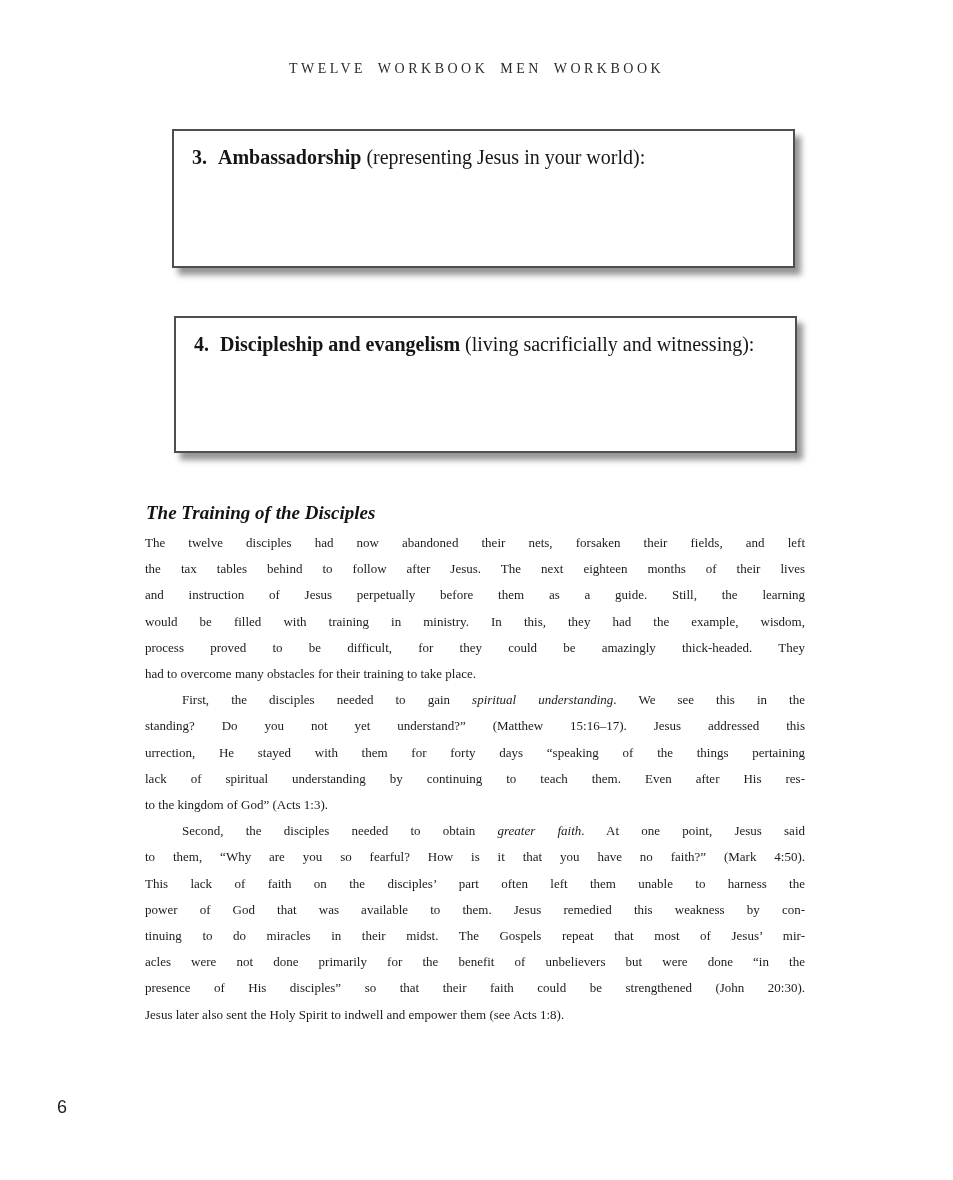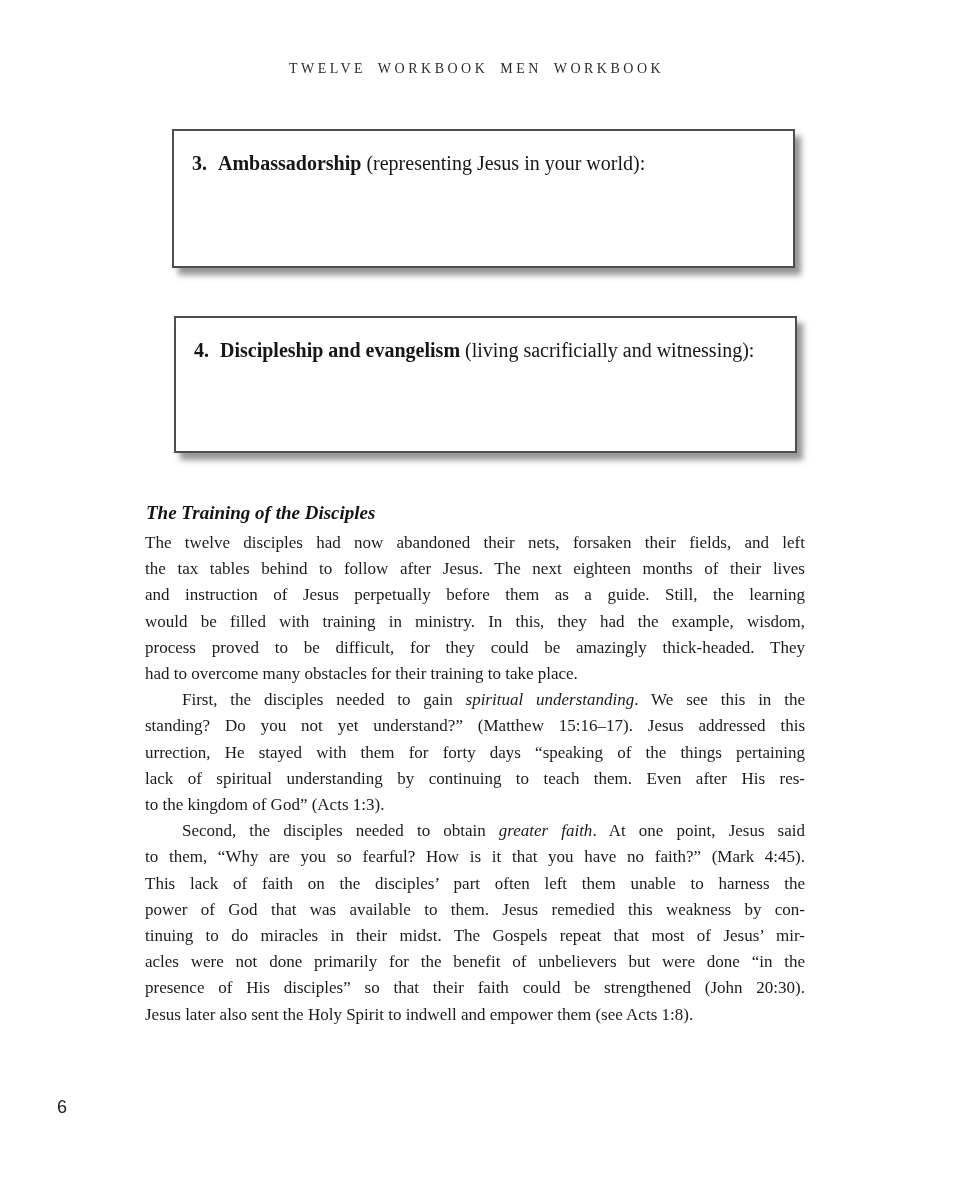--- a/index.html
+++ b/index.html
@@ -26,21 +26,21 @@
     letter-spacing: 3.5px;
     word-spacing: 5px;
     color: #2b2b2b;
   }
   .answer-box {
     position: absolute;
     box-sizing: border-box;
     background: #ffffff;
     border: 2px solid #4e4e4e;
     box-shadow: 6px 7px 6px rgba(0, 0, 0, 0.42);
-    padding: 19px 18px;
+    padding: 13px 18px;
   }
   .box-3 { left: 172px; top: 129px; width: 623px; height: 139px; }
   .box-4 { left: 174px; top: 316px; width: 623px; height: 137px; }
   .box-label {
     font-size: 20px;
     line-height: 27px;
     color: #161616;
   }
   .box-label .num {
     font-weight: 700;
@@ -57,21 +57,21 @@
   }
   .section-heading {
     font-size: 19px;
     font-weight: 700;
     font-style: italic;
     margin: 0 0 5px 1px;
     line-height: 24px;
     color: #141414;
   }
   .paragraphs {
-    font-size: 17px;
+    font-size: 13px;
     line-height: 26.2px;
     color: #1b1b1b;
   }
   .line {
     text-align: justify;
     text-align-last: justify;
     white-space: normal;
   }
   .line.last {
     text-align-last: left;
@@ -120,21 +120,21 @@
         <div class="line">and instruction of Jesus perpetually before them as a guide. Still, the learning</div>
         <div class="line">would be filled with training in ministry. In this, they had the example, wisdom,</div>
         <div class="line">process proved to be difficult, for they could be amazingly thick-headed. They</div>
         <div class="line last">had to overcome many obstacles for their training to take place.</div>
         <div class="line indent">First, the disciples needed to gain <em>spiritual understanding</em>. We see this in the</div>
         <div class="line">standing? Do you not yet understand?” (Matthew 15:16–17). Jesus addressed this</div>
         <div class="line">urrection, He stayed with them for forty days “speaking of the things pertaining</div>
         <div class="line">lack of spiritual understanding by continuing to teach them. Even after His res-</div>
         <div class="line last">to the kingdom of God” (Acts 1:3).</div>
         <div class="line indent">Second, the disciples needed to obtain <em>greater faith</em>. At one point, Jesus said</div>
-        <div class="line">to them, “Why are you so fearful? How is it that you have no faith?” (Mark 4:45).</div>
+        <div class="line">to them, “Why are you so fearful? How is it that you have no faith?” (Mark 4:50).</div>
         <div class="line">This lack of faith on the disciples’ part often left them unable to harness the</div>
         <div class="line">power of God that was available to them. Jesus remedied this weakness by con-</div>
         <div class="line">tinuing to do miracles in their midst. The Gospels repeat that most of Jesus’ mir-</div>
         <div class="line">acles were not done primarily for the benefit of unbelievers but were done “in the</div>
         <div class="line">presence of His disciples” so that their faith could be strengthened (John 20:30).</div>
         <div class="line last">Jesus later also sent the Holy Spirit to indwell and empower them (see Acts 1:8).</div>
       </div>
   </div>
 
   <div class="page-number">6</div>

